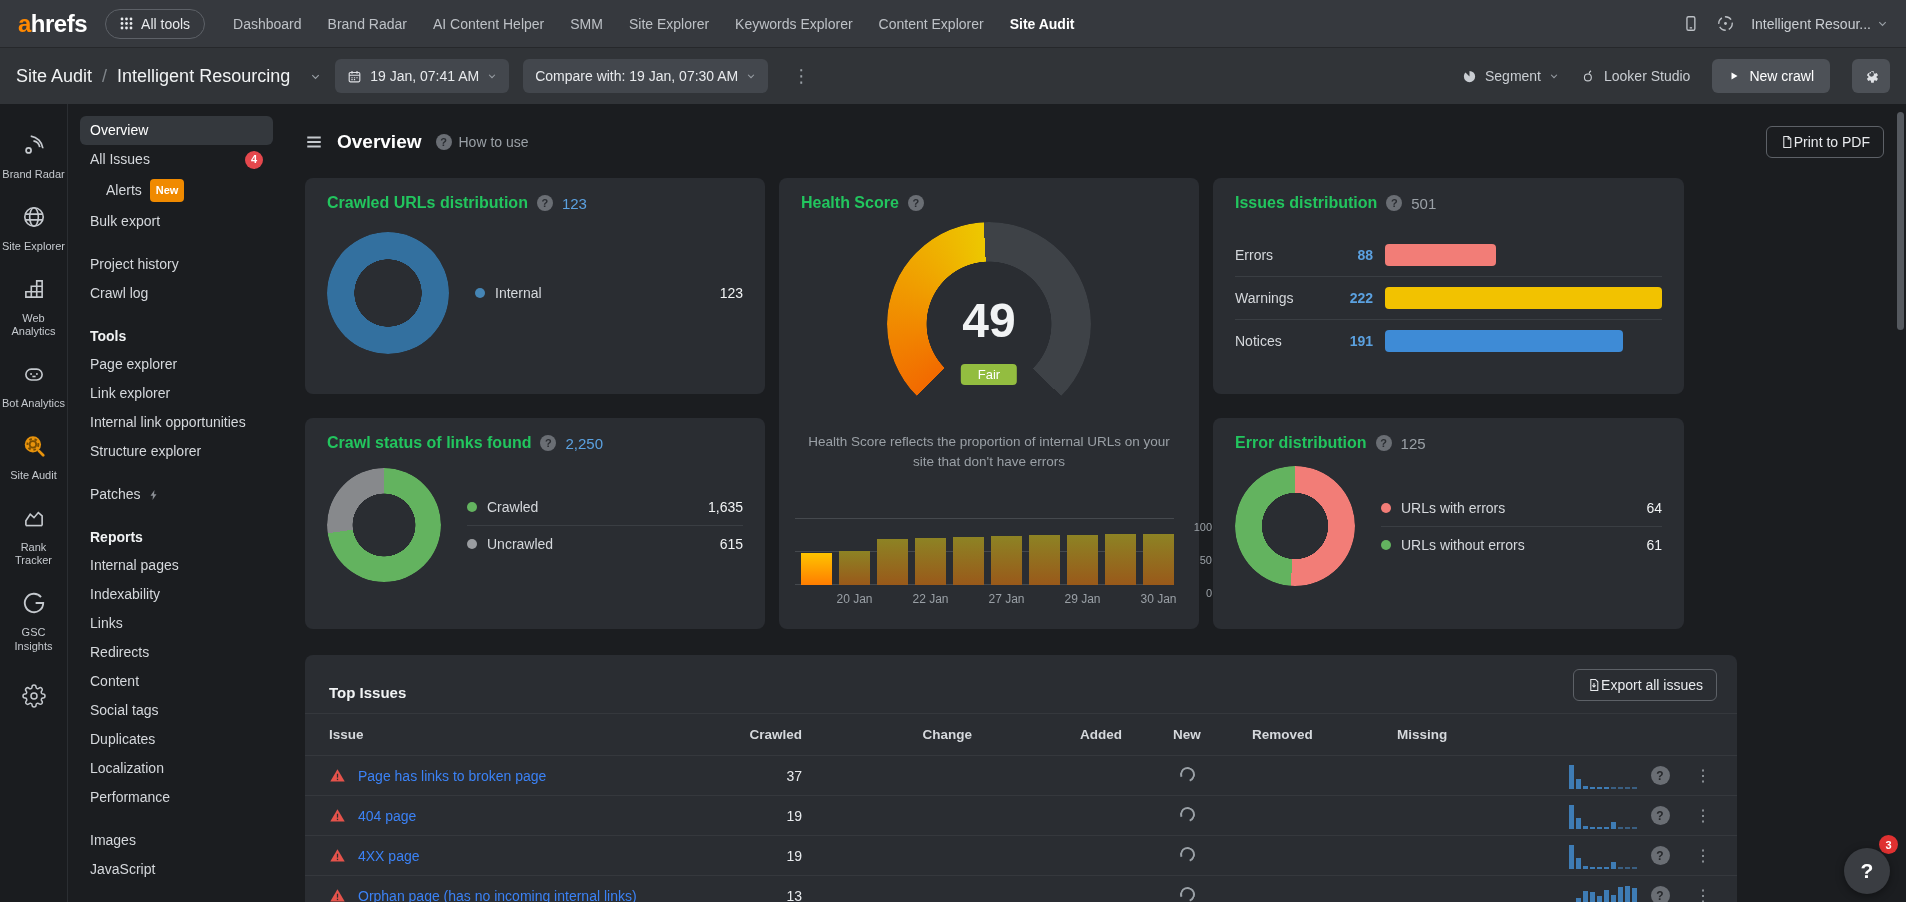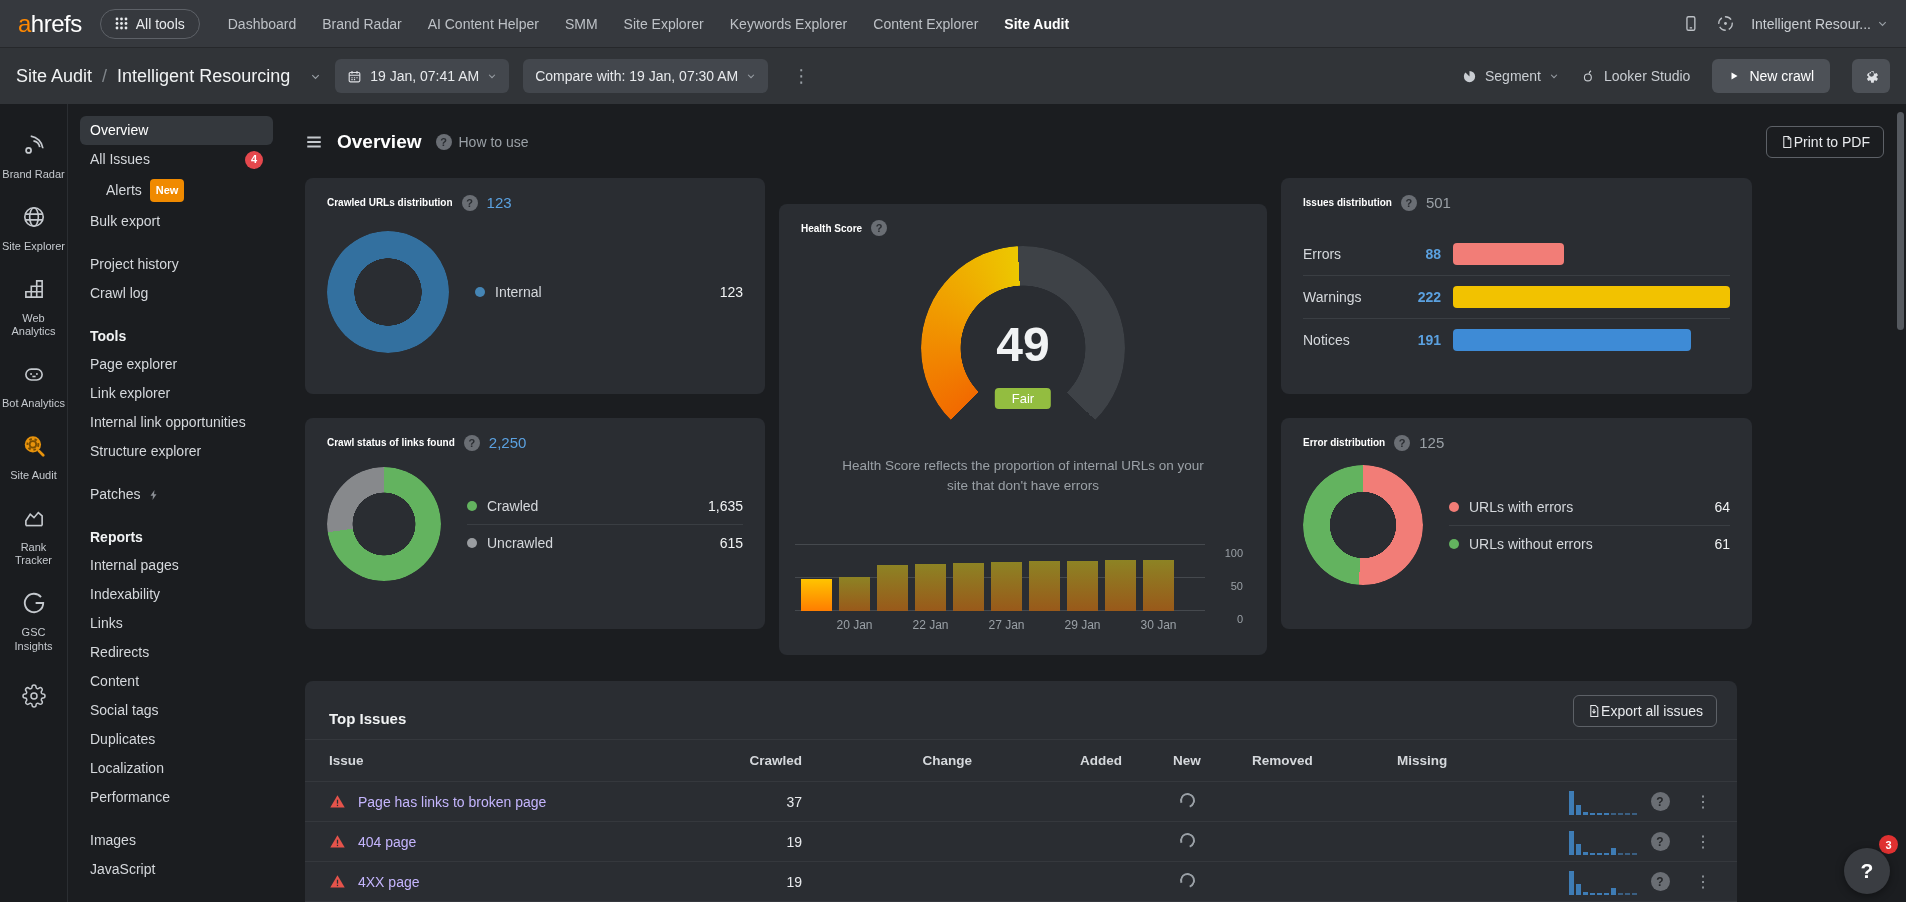--- a/index.html
+++ b/index.html
@@ -2,21 +2,21 @@
 <html><head>
 <meta charset="utf-8">
 <style>
   * { margin:0; padding:0; box-sizing:border-box; }
   html,body { width:1906px; height:902px; overflow:hidden; background:#1b1d20;
     font-family:"Liberation Sans", sans-serif; color:#e8eaed; }
   .viewport { position:relative; width:1906px; height:902px; overflow:hidden; }
 
   
   .topnav { height:47px; background:#36393e; display:flex; align-items:center; padding:0 18px; gap:18px; }
-  .logo { font-size:24px; font-weight:normal; letter-spacing:-0.5px; cursor:pointer; }
+  .logo { font-size:24px; font-weight:bold; letter-spacing:-0.5px; cursor:pointer; }
   .logo .a { color:#ff8800; } .logo .rest { color:#ffffff; }
   .alltools { display:flex; align-items:center; gap:8px; border:1px solid #5d6167; border-radius:17px;
     padding:6px 14px; color:#e8eaed; font-size:14px; cursor:pointer; }
   .alltools svg { display:block; }
   .nav-items { display:flex; align-items:center; gap:26px; margin-left:10px; }
   .nav-item { font-size:14px; color:#bdc1c6; cursor:pointer; white-space:nowrap; }
   .nav-item.active { color:#ffffff; font-weight:bold; }
   .topnav-right { margin-left:auto; display:flex; align-items:center; gap:16px; color:#bdc1c6; }
   .top-icon { color:#bdc1c6; display:flex; align-items:center; cursor:pointer; }
   .account { display:flex; align-items:center; gap:6px; font-size:14px; color:#c9cdd2; cursor:pointer; }
@@ -69,21 +69,21 @@
   .howto { display:flex; align-items:center; gap:7px; color:#9aa0a6; font-size:14px; cursor:pointer; }
   .qmark { width:16px; height:16px; border-radius:50%; background:#6a6e74; color:#2a2d32; font-size:11px;
     font-weight:bold; display:inline-flex; align-items:center; justify-content:center; flex:none; }
   .outline-btn { margin-left:auto; display:flex; align-items:center; gap:0; border:1px solid #5d6167;
     border-radius:6px; height:32px; padding:0 13px; font-size:14px; color:#e8eaed; cursor:pointer; background:transparent; }
 
   .cards { display:flex; gap:14px; align-items:flex-start; }
   .col { display:flex; flex-direction:column; gap:24px; }
   .card { background:#2a2d32; border-radius:8px; padding:16px 22px; }
   .card-head { display:flex; align-items:center; gap:9px; }
-  .card-title { font-size:10px; font-weight:bold; color:#ffffff; }
+  .card-title { font-size:16px; font-weight:bold; color:#22c55e; }
   .card-count { font-size:15px; } .count-link { color:#5ba1e0; cursor:pointer; } .count-plain { color:#9aa0a6; }
 
   
   .donut-row { display:flex; align-items:center; gap:26px; margin-top:20px; }
   .donut { border-radius:50%; flex:none;
     -webkit-mask:radial-gradient(closest-side, transparent 55%, #000 55.5%);
             mask:radial-gradient(closest-side, transparent 55%, #000 55.5%); }
   .legend { flex:1; }
   .legend-row { display:flex; align-items:center; gap:10px; padding:10px 0; font-size:14px; }
   .legend-row:not(:last-child) { border-bottom:1px solid #3a3e43; }
@@ -125,21 +125,21 @@
   .id-bar { height:22px; border-radius:4px; }
 
   
   .topissues { margin-top:26px; width:1432px; padding:0; overflow:hidden; }
   .ti-head { display:flex; align-items:flex-end; padding:14px 20px 12px 24px; }
   .ti-title { font-size:15px; font-weight:bold; color:#f1f3f4; }
   .ti-table { width:100%; }
   .ti-row { display:grid; grid-template-columns:1fr 105px 170px 150px 130px 145px 120px 120px 46px 40px;
     align-items:center; height:40px; padding:0 14px 0 24px; border-top:1px solid #35383d; font-size:14px; }
   .ti-row.header { color:#d5d8dc; font-weight:bold; font-size:13.5px; height:42px; }
-  .ti-cell-issue { display:flex; align-items:center; gap:12px; color:#c4b5fd; }
+  .ti-cell-issue { display:flex; align-items:center; gap:12px; color:#3b82f6; }
   .ti-right { text-align:right; } .ti-center { text-align:center; }
   .spinner { width:15px; height:15px; border:2px solid #9aa0a6; border-bottom-color:transparent;
     border-radius:50%; display:inline-block; transform:rotate(25deg); }
   .spark { display:flex; align-items:flex-end; gap:2px; height:26px; justify-self:end; }
   .spark i { display:block; width:5px; background:#3e7cb5; }
   .spark i.dash { background:#3a5f82; }
   .row-help { justify-self:center; width:19px; height:19px; border-radius:50%; background:#6a6e74; color:#26282b;
     font-size:12px; font-weight:bold; display:flex; align-items:center; justify-content:center; cursor:pointer; }
   .row-kebab { justify-self:center; color:#9aa0a6; font-size:16px; cursor:pointer; line-height:6px; text-align:center; }
 
@@ -480,21 +480,21 @@
                   <div class="legend-row">
                     <span class="legend-dot" style="background: rgb(154, 157, 161);"></span>
                     <span class="legend-label">Uncrawled</span>
                     <span class="legend-value">615</span>
                   </div>
                 </div>
             </div>
           </div>
         </div>
 
-        <div class="col" style="width:488px;margin-top:26px;">
+        <div class="col" style="width:420px;">
           <div class="card health-card">
             <div class="card-head">
               <span class="card-title">Health Score</span>
               <span class="qmark">?</span>
             </div>
             <div class="gauge">
               <div class="gauge-arc"></div>
               <div class="gauge-score">49</div>
               <div class="gauge-badge">Fair</div>
             </div>

